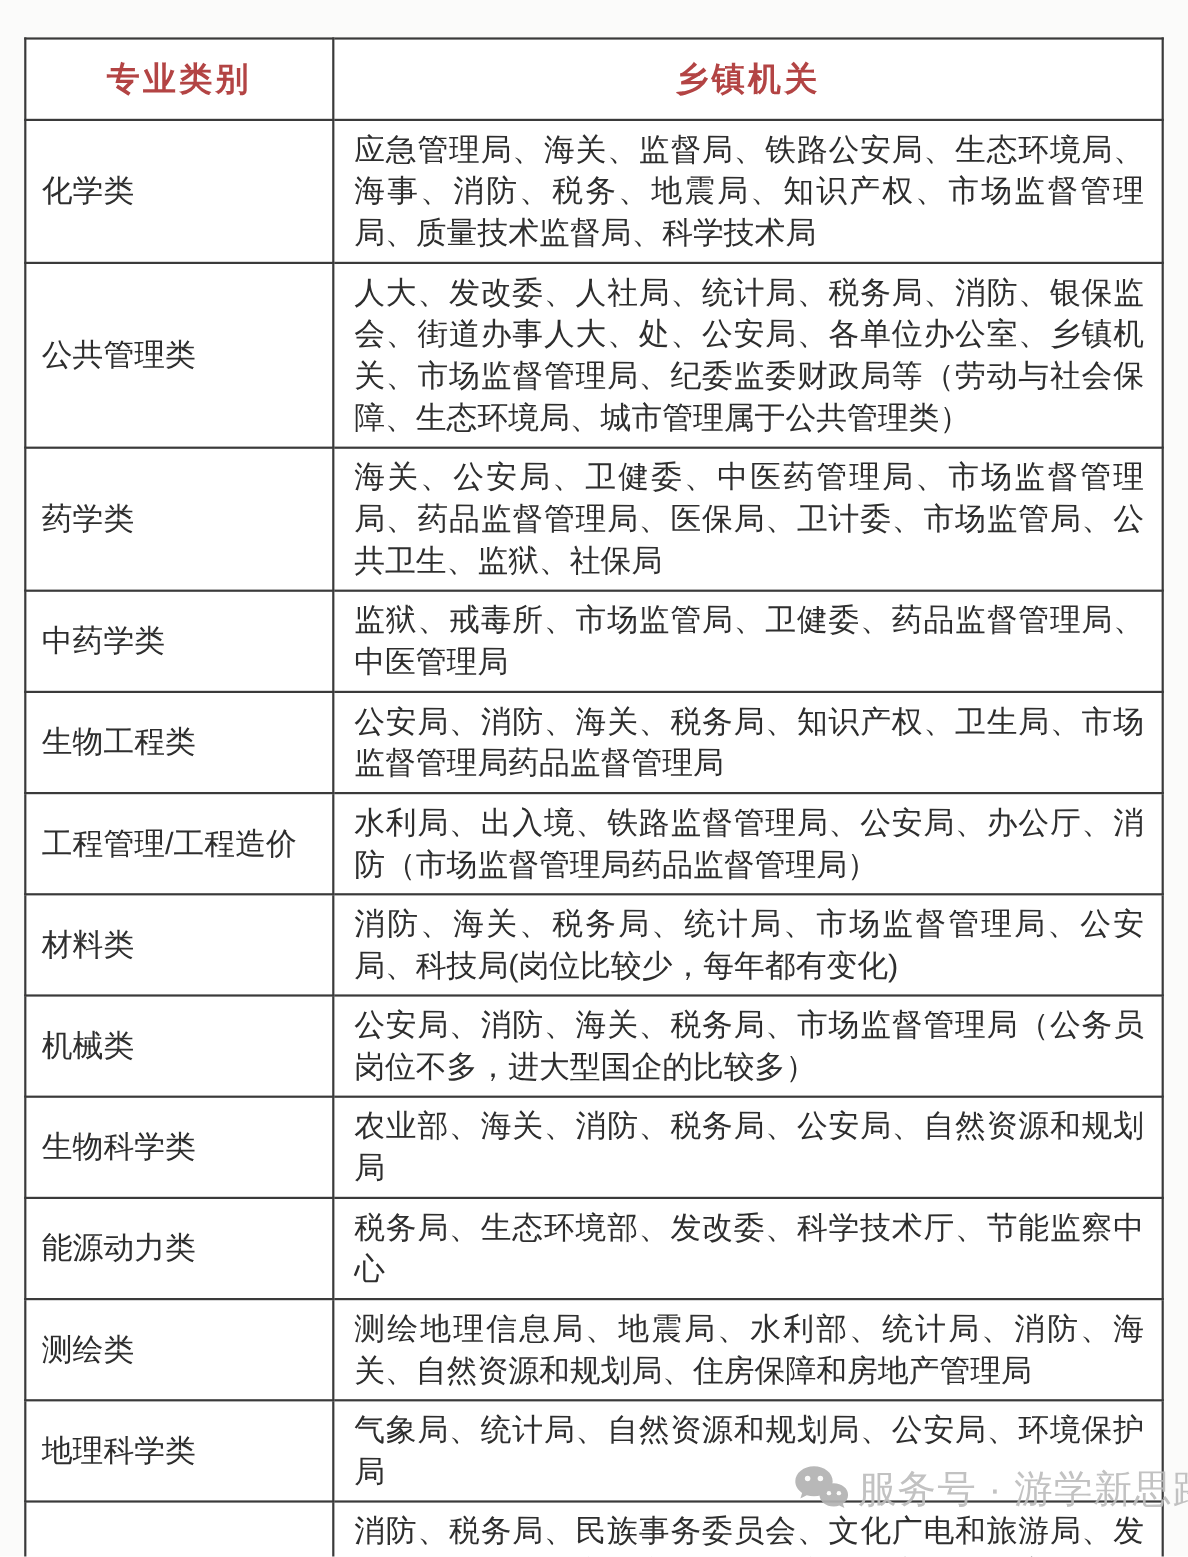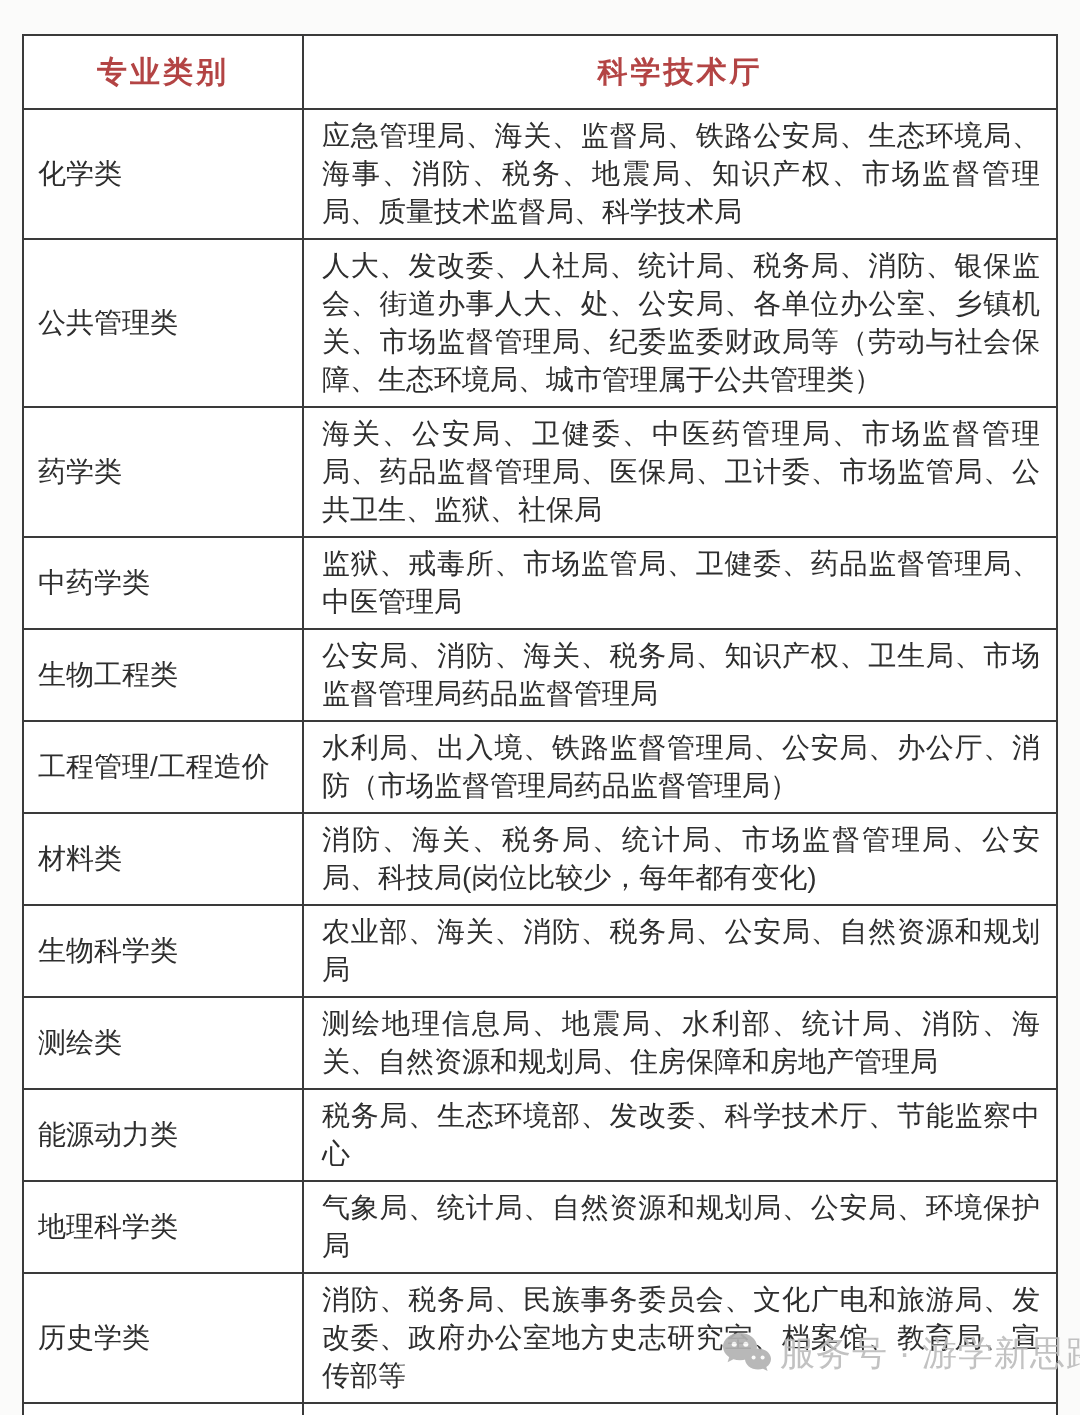--- a/index.html
+++ b/index.html
@@ -78,21 +78,21 @@
 <body>
 
 <table class="majors-table">
   <colgroup>
     <col class="c-category">
     <col class="c-positions">
   </colgroup>
   <thead>
     <tr>
       <th>专业类别</th>
-      <th>科学技术厅</th>
+      <th>乡镇机关</th>
     </tr>
   </thead>
   <tbody id="table-body">
       <tr>
     <td class="cell-category">化学类</td>
     <td class="cell-positions">应急管理局、海关、监督局、铁路公安局、生态环境局、海事、消防、税务、地震局、知识产权、市场监督管理局、质量技术监督局、科学技术局</td>
   </tr>
       <tr>
     <td class="cell-category">公共管理类</td>
     <td class="cell-positions">人大、发改委、人社局、统计局、税务局、消防、银保监会、街道办事人大、处、公安局、各单位办公室、乡镇机关、市场监督管理局、纪委监委财政局等（劳动与社会保障、生态环境局、城市管理属于公共管理类）</td>
@@ -111,30 +111,34 @@
   </tr>
       <tr>
     <td class="cell-category">工程管理/工程造价</td>
     <td class="cell-positions">水利局、出入境、铁路监督管理局、公安局、办公厅、消防（市场监督管理局药品监督管理局）</td>
   </tr>
       <tr>
     <td class="cell-category">材料类</td>
     <td class="cell-positions">消防、海关、税务局、统计局、市场监督管理局、公安局、科技局(岗位比较少，每年都有变化)</td>
   </tr>
       <tr>
+    <td class="cell-category">机械类</td>
+    <td class="cell-positions">公安局、消防、海关、税务局、市场监督管理局（公务员岗位不多，进大型国企的比较多）</td>
+  </tr>
+      <tr>
     <td class="cell-category">生物科学类</td>
     <td class="cell-positions">农业部、海关、消防、税务局、公安局、自然资源和规划局</td>
   </tr>
       <tr>
+    <td class="cell-category">能源动力类</td>
+    <td class="cell-positions">税务局、生态环境部、发改委、科学技术厅、节能监察中心</td>
+  </tr>
+      <tr>
     <td class="cell-category">测绘类</td>
     <td class="cell-positions">测绘地理信息局、地震局、水利部、统计局、消防、海关、自然资源和规划局、住房保障和房地产管理局</td>
-  </tr>
-      <tr>
-    <td class="cell-category">能源动力类</td>
-    <td class="cell-positions">税务局、生态环境部、发改委、科学技术厅、节能监察中心</td>
   </tr>
       <tr>
     <td class="cell-category">地理科学类</td>
     <td class="cell-positions">气象局、统计局、自然资源和规划局、公安局、环境保护局</td>
   </tr>
       <tr>
     <td class="cell-category">历史学类</td>
     <td class="cell-positions">消防、税务局、民族事务委员会、文化广电和旅游局、发改委、政府办公室地方史志研究室、档案馆、教育局、宣传部等</td>
   </tr>
       <tr>

